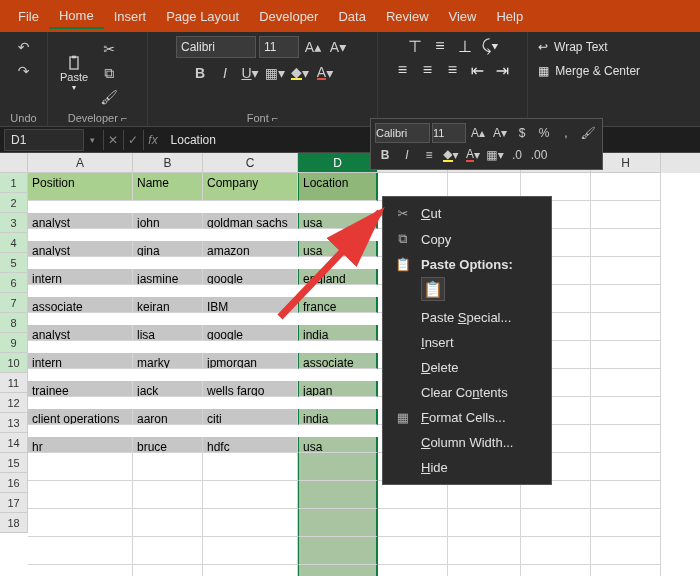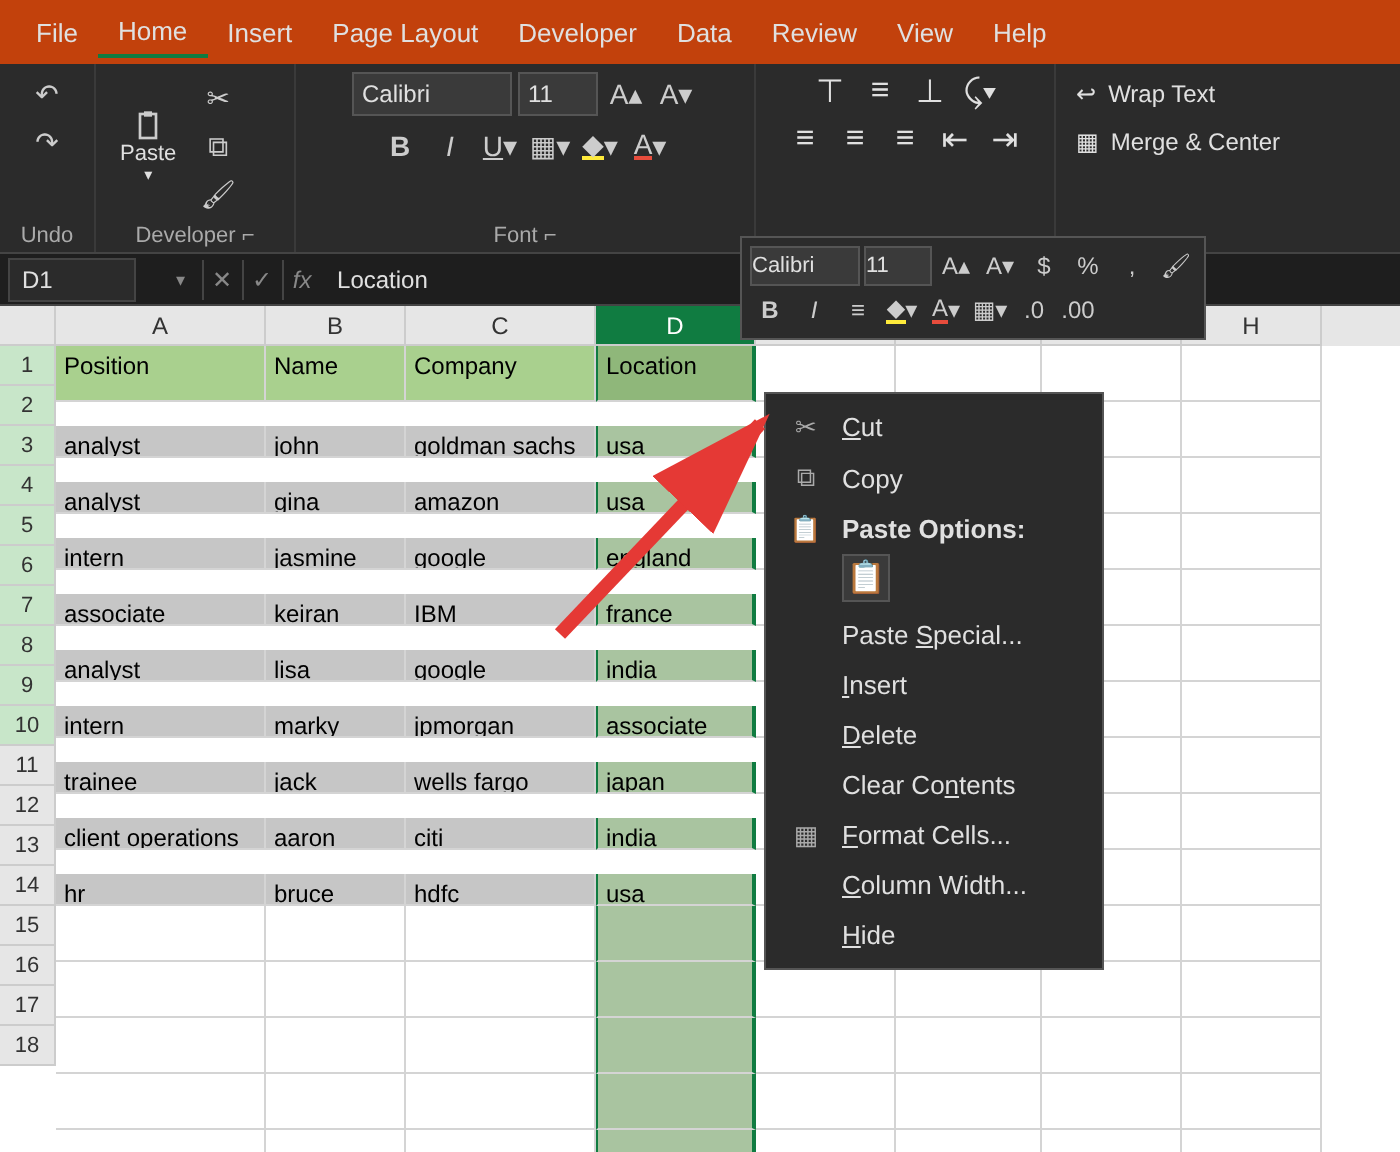--- a/index.html
+++ b/index.html
@@ -20,21 +20,21 @@
 .font-select { background: #3a3a3a; border: 1px solid #555; color: #e0e0e0; font-size: 12px; padding: 2px 4px; height: 22px; }
 .font-name { width: 80px; }
 .font-size { width: 40px; }
 .font-controls { display: flex; flex-direction: column; gap: 4px; }
 .font-row { display: flex; gap: 3px; align-items: center; }
 .align-btn { width: 22px; height: 20px; display: inline-flex; align-items: center; justify-content: center; cursor: pointer; }
 .wrap-group .item { display: flex; align-items: center; gap: 6px; font-size: 12px; padding: 4px 2px; cursor: pointer; }
 
 
 .formula-row { background: #1e1e1e; height: 26px; display: flex; align-items: center; border-bottom: 1px solid #444; }
-.name-box { width: 64px; background: #2b2b2b; border: 1px solid #444; color: #e0e0e0; font-size: 12px; padding: 3px 6px; margin: 0 20px 0 4px; }
+.name-box { width: 80px; background: #2b2b2b; border: 1px solid #444; color: #e0e0e0; font-size: 12px; padding: 3px 6px; margin: 0 6px 0 4px; }
 .fb-icon { width: 20px; height: 20px; display: inline-flex; align-items: center; justify-content: center; color: #888; border-left: 1px solid #444; font-size: 12px; }
 .formula-input { flex: 1; background: #1e1e1e; border: none; color: #e0e0e0; font-size: 12px; padding: 3px 8px; }
 
 
 .grid { position: relative; background: #fff; color: #000; }
 .col-hdr-row { display: flex; height: 20px; background: #e6e6e6; }
 .corner { width: 28px; background: #e6e6e6; border-right: 1px solid #ccc; border-bottom: 1px solid #ccc; }
 .col-hdr { border-right: 1px solid #ccc; border-bottom: 1px solid #ccc; text-align: center; font-size: 12px; line-height: 20px; color: #333; }
 .col-hdr.sel { background: #107c41; color: #fff; }
 .grid-body { display: flex; }

